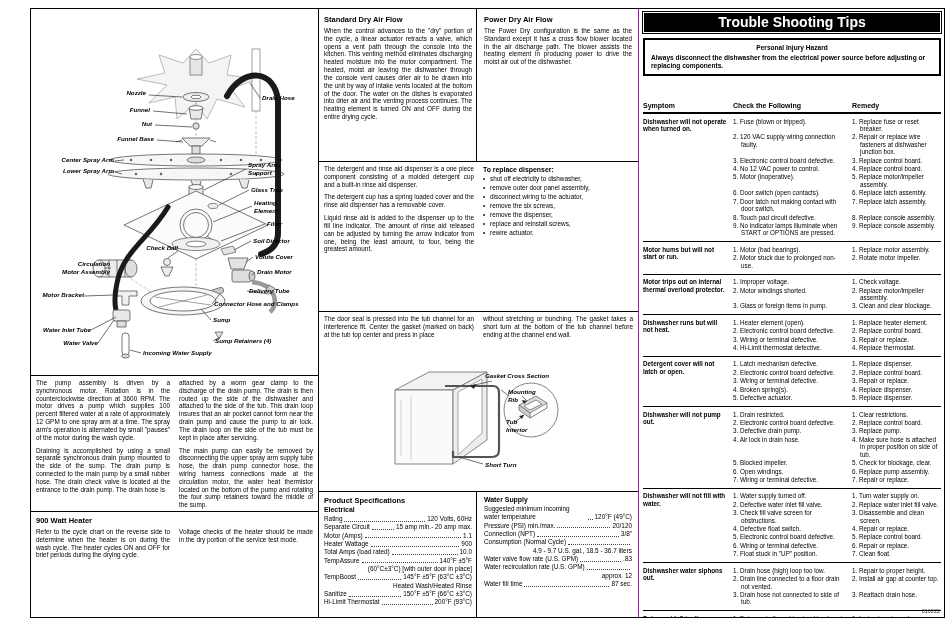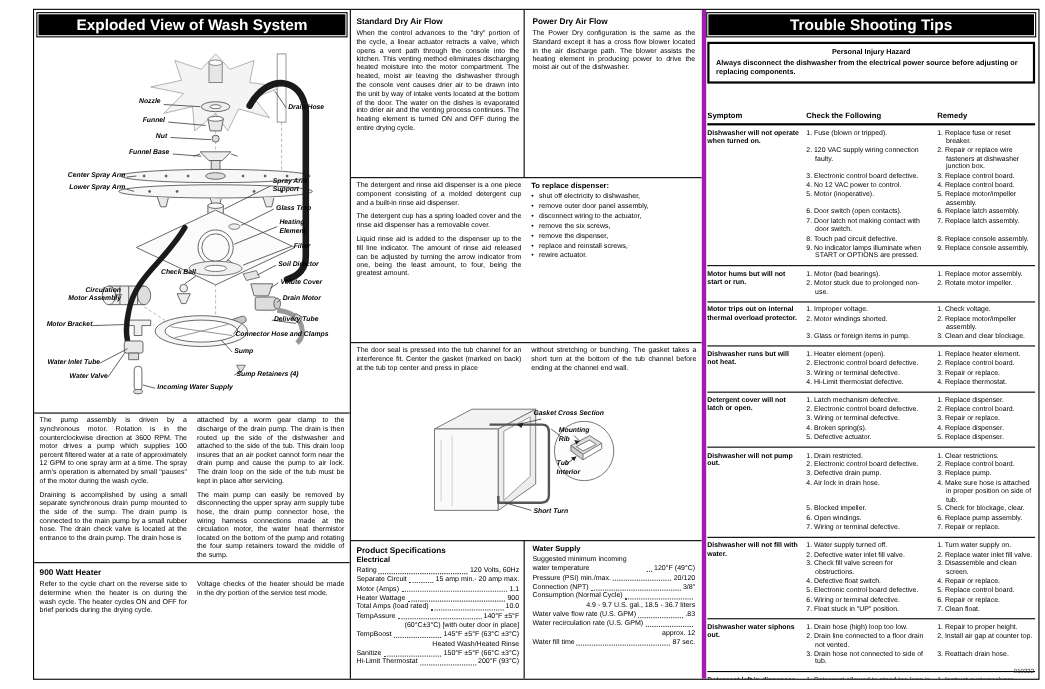--- a/index.html
+++ b/index.html
@@ -1,21 +1,21 @@
 <!DOCTYPE html>
 <html><head>
 <meta charset="utf-8">
 <style>
   html,body{margin:0;padding:0;background:#fff;}
   #sheet{position:relative;width:950px;height:626px;background:#fff;overflow:hidden;
          font-family:"Liberation Sans",sans-serif;color:#000;}
   #content{position:absolute;left:30px;top:8px;width:913px;height:608px;border:1px solid #000;}
   .panel{position:absolute;top:0;bottom:0;overflow:hidden;}
   .panel-left{left:0;width:287px;border-right:1px solid #000;}
-  .panel-mid{left:288px;width:319px;border-right:4px solid #a21caf;}
+  .panel-mid{left:288px;width:319px;border-right:1px solid #a21caf;}
   .panel-right{left:609px;right:0;}
 
   .titlebar{position:absolute;top:2px;left:2px;right:2px;border:1px solid #000;padding:1px;background:#fff;}
   .titlebar-inner{background:#000;color:#fff;text-align:center;font-weight:bold;font-size:14px;line-height:19px;height:19px;}
 
   
   .diagram{position:absolute;top:30px;left:0;width:287px;height:336px;}
   .dlabel{position:absolute;font:italic bold 6.2px "Liberation Sans",sans-serif;line-height:1.3;white-space:pre-line;}
   .ra{text-align:right;}
 
@@ -61,23 +61,20 @@
 
   .footer-code{position:absolute;right:10px;bottom:12px;font:5.5px "Liberation Sans",sans-serif;color:#333;}
 </style>
 </head>
 <body>
 
 <div id="sheet">
 <div id="content">
 
   <section class="panel panel-left">
-    <div class="titlebar">
-      <div class="titlebar-inner">Exploded View of Wash System</div>
-    </div>
 
     <div class="diagram">
       <svg viewBox="0 0 287 336" width="287" height="336">
         <g stroke="#999" stroke-width="0.6" stroke-dasharray="3,2">
           <line x1="165" y1="34" x2="165" y2="268"></line>
           <line x1="225" y1="72" x2="225" y2="118"></line>
           <line x1="100" y1="240" x2="140" y2="266"></line>
         </g>
         <g>
           <path d="M165,10 L178,24 L200,16 L196,36 L226,40 L200,50 L214,68 L186,60 L176,80 L165,64 L146,80 L144,58 L118,64 L136,46 L106,40 L134,34 L128,16 L152,24 Z" fill="#f4f4f4" stroke="#aaa" stroke-width="0.8"></path>

